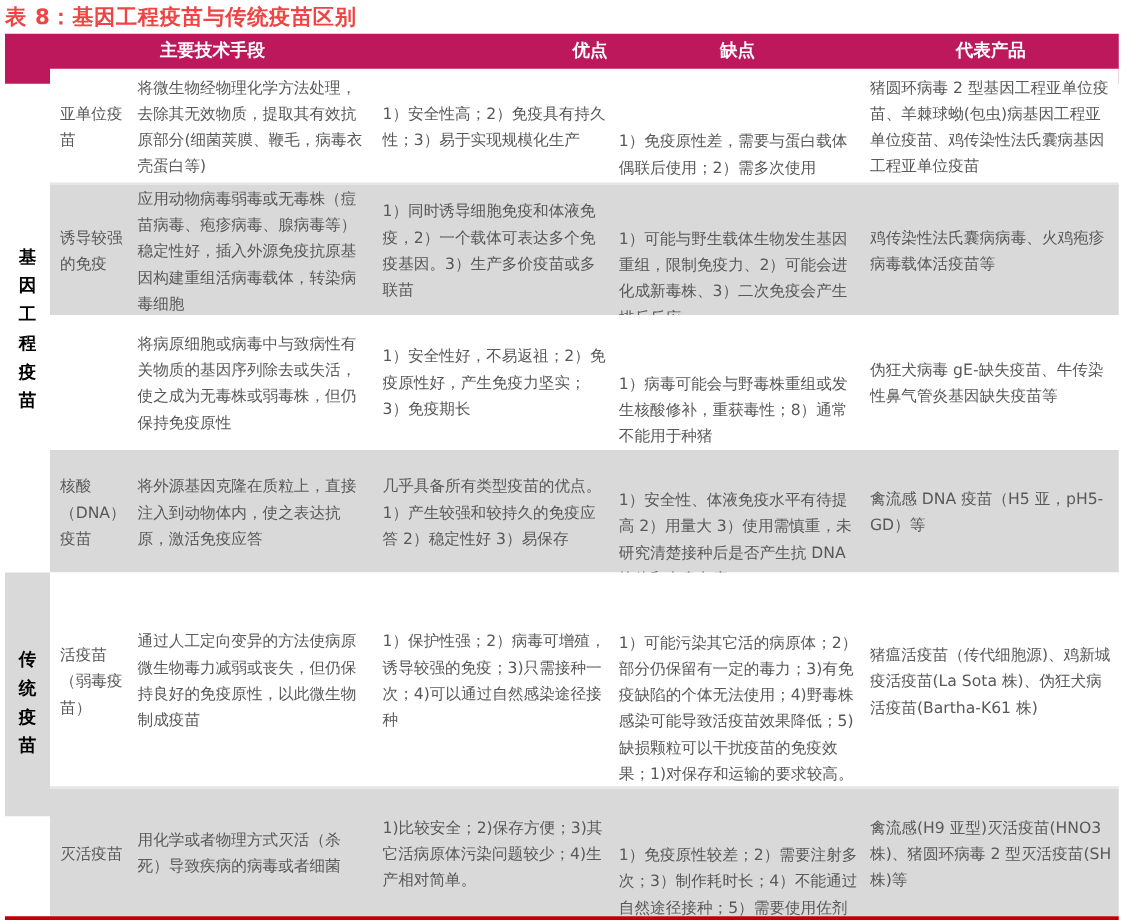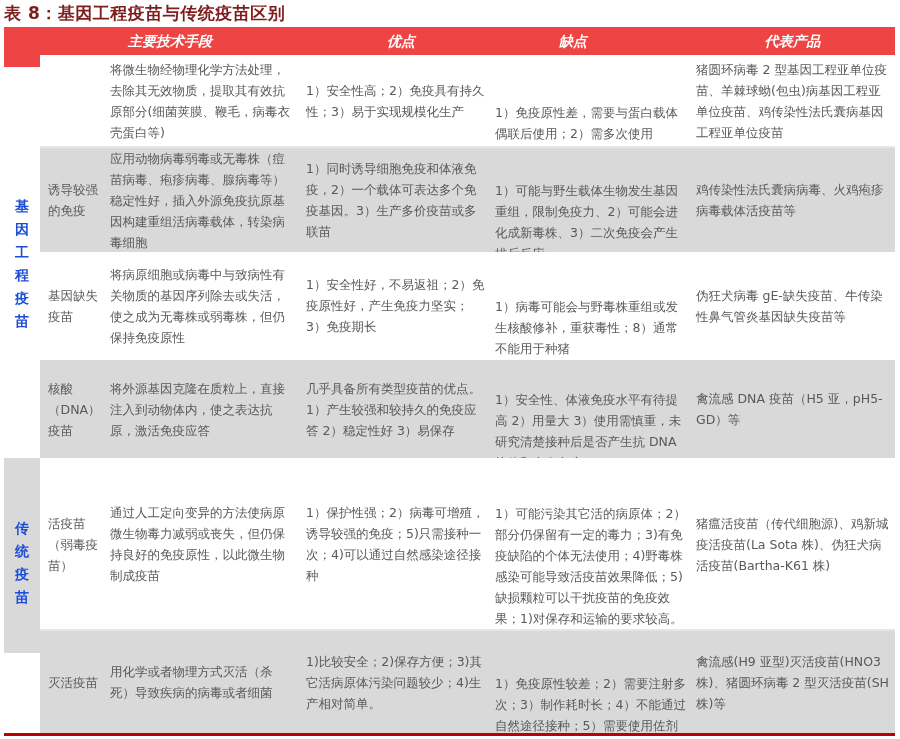--- a/index.html
+++ b/index.html
@@ -1,63 +1,66 @@
 <!DOCTYPE html>
 <html><head>
 <meta charset="utf-8">
 <style>
   html, body { margin:0; padding:0; background:#ffffff; }
   body { width:900px; height:739px; overflow:hidden; position:relative;
          font-family:"DejaVu Sans","Liberation Sans",sans-serif; color:#595959; }
-  .title { position:absolute; left:4px; top:2px; font-size:17px; font-weight:bold; color:#7f1d1d;
+  .title { position:absolute; left:4px; top:2px; font-size:17px; font-weight:bold; color:#ef4444;
            letter-spacing:0.5px; white-space:nowrap; }
   .tbl { position:absolute; left:4px; top:27px; width:891px; }
-  .hdr { position:absolute; left:0; top:0; width:891px; height:40px; background:#ef4444;font-style:italic; }
+  .hdr { position:absolute; left:0; top:0; width:891px; height:40px; background:#be185d; }
   .hcell { position:absolute; top:0; height:28px; line-height:28px; text-align:center;
            color:#ffffff; font-weight:bold; font-size:14px; }
   .row { position:absolute; left:36px; width:855px; }
   .row.grey { background:#D9D9D9; }
   .row.white { background:#ffffff; }
   .cell { position:absolute; top:0; bottom:0; display:flex; align-items:center;
           font-size:12.5px; line-height:21px; color:#595959; }
   .cell span { display:block; }
   .c-name { left:8px; width:56px; }
   .c-method { left:70px; width:186px; }
   .c-pros { left:266px; width:180px; }
   .c-cons { left:455px; width:192px;margin-top:44px; }
   .c-prod { left:656px; width:194px; }
   .sep { position:absolute; left:36px; width:855px; height:2px; background:#E6E6E6; }
   .cat { position:absolute; left:0; width:36px; display:flex; align-items:center; justify-content:center; }
   .cat span { display:block; width:14px; font-weight:bold; font-size:14px; line-height:23px;
-              color:#1d4ed8; text-align:center; word-break:break-all;margin-top:15px; }
+              color:#000000; text-align:center; word-break:break-all;margin-top:15px; }
   .cat.grey { background:#D9D9D9; }
   .bottom-line { position:absolute; left:0; width:891px; height:3px; background:#C00000; }
 </style>
 </head>
 <body>
 
 <div class="title">表 8：基因工程疫苗与传统疫苗区别</div>
 
 <div class="tbl">
   <div class="hdr">
     <div class="hcell" style="left:0;width:36px;"></div>
     <div class="hcell" style="left:36px;width:260px;">主要技术手段</div>
-    <div class="hcell" style="left:302px;width:190px;">优点</div>
-    <div class="hcell" style="left:469px;width:200px;">缺点</div>
+    <div class="hcell" style="left:292px;width:190px;text-align:right;">优点</div>
+    <div class="hcell" style="left:486px;width:200px;">缺点</div>
     <div class="hcell" style="left:686px;width:205px;">代表产品</div>
   </div>
 
   <div class="cat" style="top:28px;height:403px;">
     <span>基因工程疫苗</span>
   </div>
   <div class="cat grey" style="top:431px;height:195px;">
     <span>传统疫苗</span>
   </div>
 
   <div class="row white" style="top:28px;height:92px;">
+    <div class="cell c-name">
+        <span>亚单位疫苗</span>
+      </div>
     <div class="cell c-method">
         <span>将微生物经物理化学方法处理，去除其无效物质，提取其有效抗原部分(细菌荚膜、鞭毛，病毒衣壳蛋白等)</span>
       </div>
     <div class="cell c-pros">
         <span>1）安全性高；2）免疫具有持久性；3）易于实现规模化生产</span>
       </div>
     <div class="cell c-cons">
         <span>1）免疫原性差，需要与蛋白载体偶联后使用；2）需多次使用</span>
       </div>
     <div class="cell c-prod">
@@ -78,23 +81,20 @@
       </div>
     <div class="cell c-cons">
         <span>1）可能与野生载体生物发生基因重组，限制免疫力、2）可能会进化成新毒株、3）二次免疫会产生排斥反应</span>
       </div>
     <div class="cell c-prod">
         <span>鸡传染性法氏囊病病毒、火鸡疱疹病毒载体活疫苗等</span>
       </div>
   </div>
 
   <div class="row white" style="top:225px;height:107px;">
-    <div class="cell c-name">
-        <span>基因缺失疫苗</span>
-      </div>
     <div class="cell c-method">
         <span>将病原细胞或病毒中与致病性有关物质的基因序列除去或失活，使之成为无毒株或弱毒株，但仍保持免疫原性</span>
       </div>
     <div class="cell c-pros">
         <span>1）安全性好，不易返祖；2）免疫原性好，产生免疫力坚实；3）免疫期长</span>
       </div>
     <div class="cell c-cons">
         <span>1）病毒可能会与野毒株重组或发生核酸修补，重获毒性；8）通常不能用于种猪</span>
       </div>
     <div class="cell c-prod">
@@ -121,21 +121,21 @@
   </div>
 
   <div class="row white" style="top:431px;height:172px;">
     <div class="cell c-name">
         <span>活疫苗（弱毒疫苗）</span>
       </div>
     <div class="cell c-method">
         <span>通过人工定向变异的方法使病原微生物毒力减弱或丧失，但仍保持良好的免疫原性，以此微生物制成疫苗</span>
       </div>
     <div class="cell c-pros">
-        <span>1）保护性强；2）病毒可增殖，诱导较强的免疫；5)只需接种一次；4)可以通过自然感染途径接种</span>
+        <span>1）保护性强；2）病毒可增殖，诱导较强的免疫；3)只需接种一次；4)可以通过自然感染途径接种</span>
       </div>
     <div class="cell c-cons">
         <span>1）可能污染其它活的病原体；2）部分仍保留有一定的毒力；3)有免疫缺陷的个体无法使用；4)野毒株感染可能导致活疫苗效果降低；5)缺损颗粒可以干扰疫苗的免疫效果；1)对保存和运输的要求较高。</span>
       </div>
     <div class="cell c-prod">
         <span>猪瘟活疫苗（传代细胞源)、鸡新城疫活疫苗(La Sota 株)、伪狂犬病活疫苗(Bartha-K61 株)</span>
       </div>
   </div>
   <div class="sep" style="top:602px;"></div>
 

